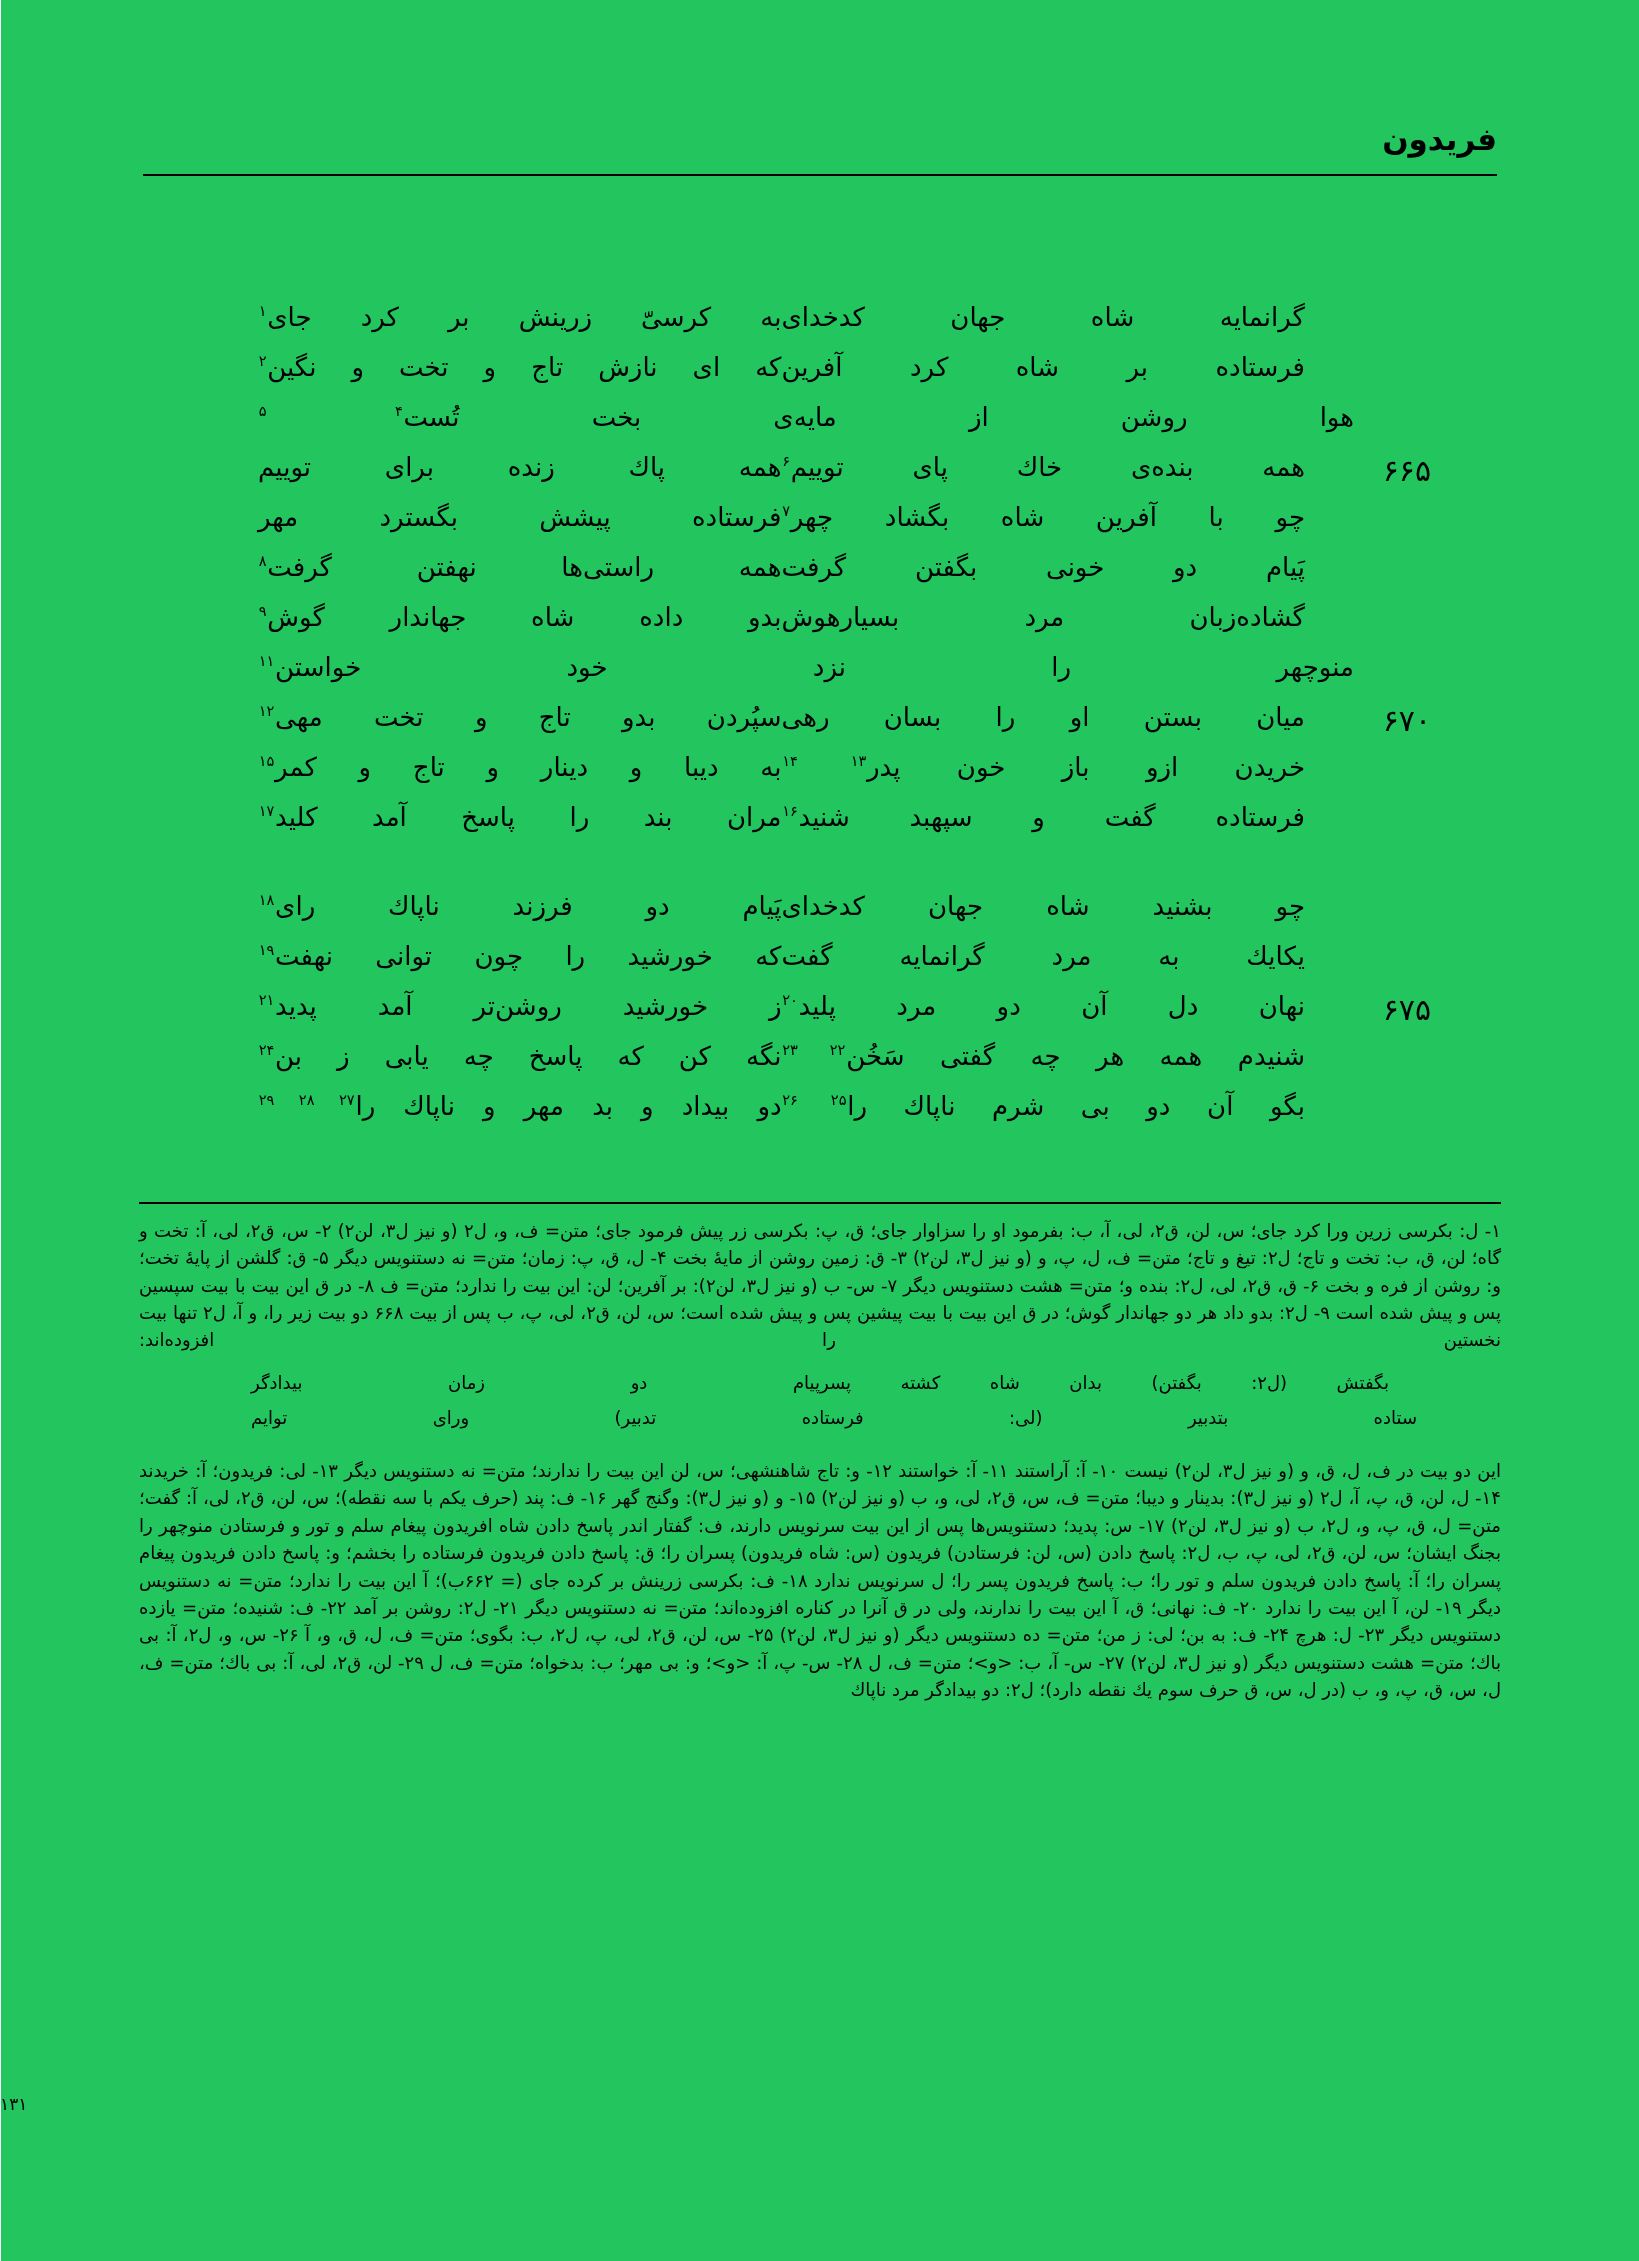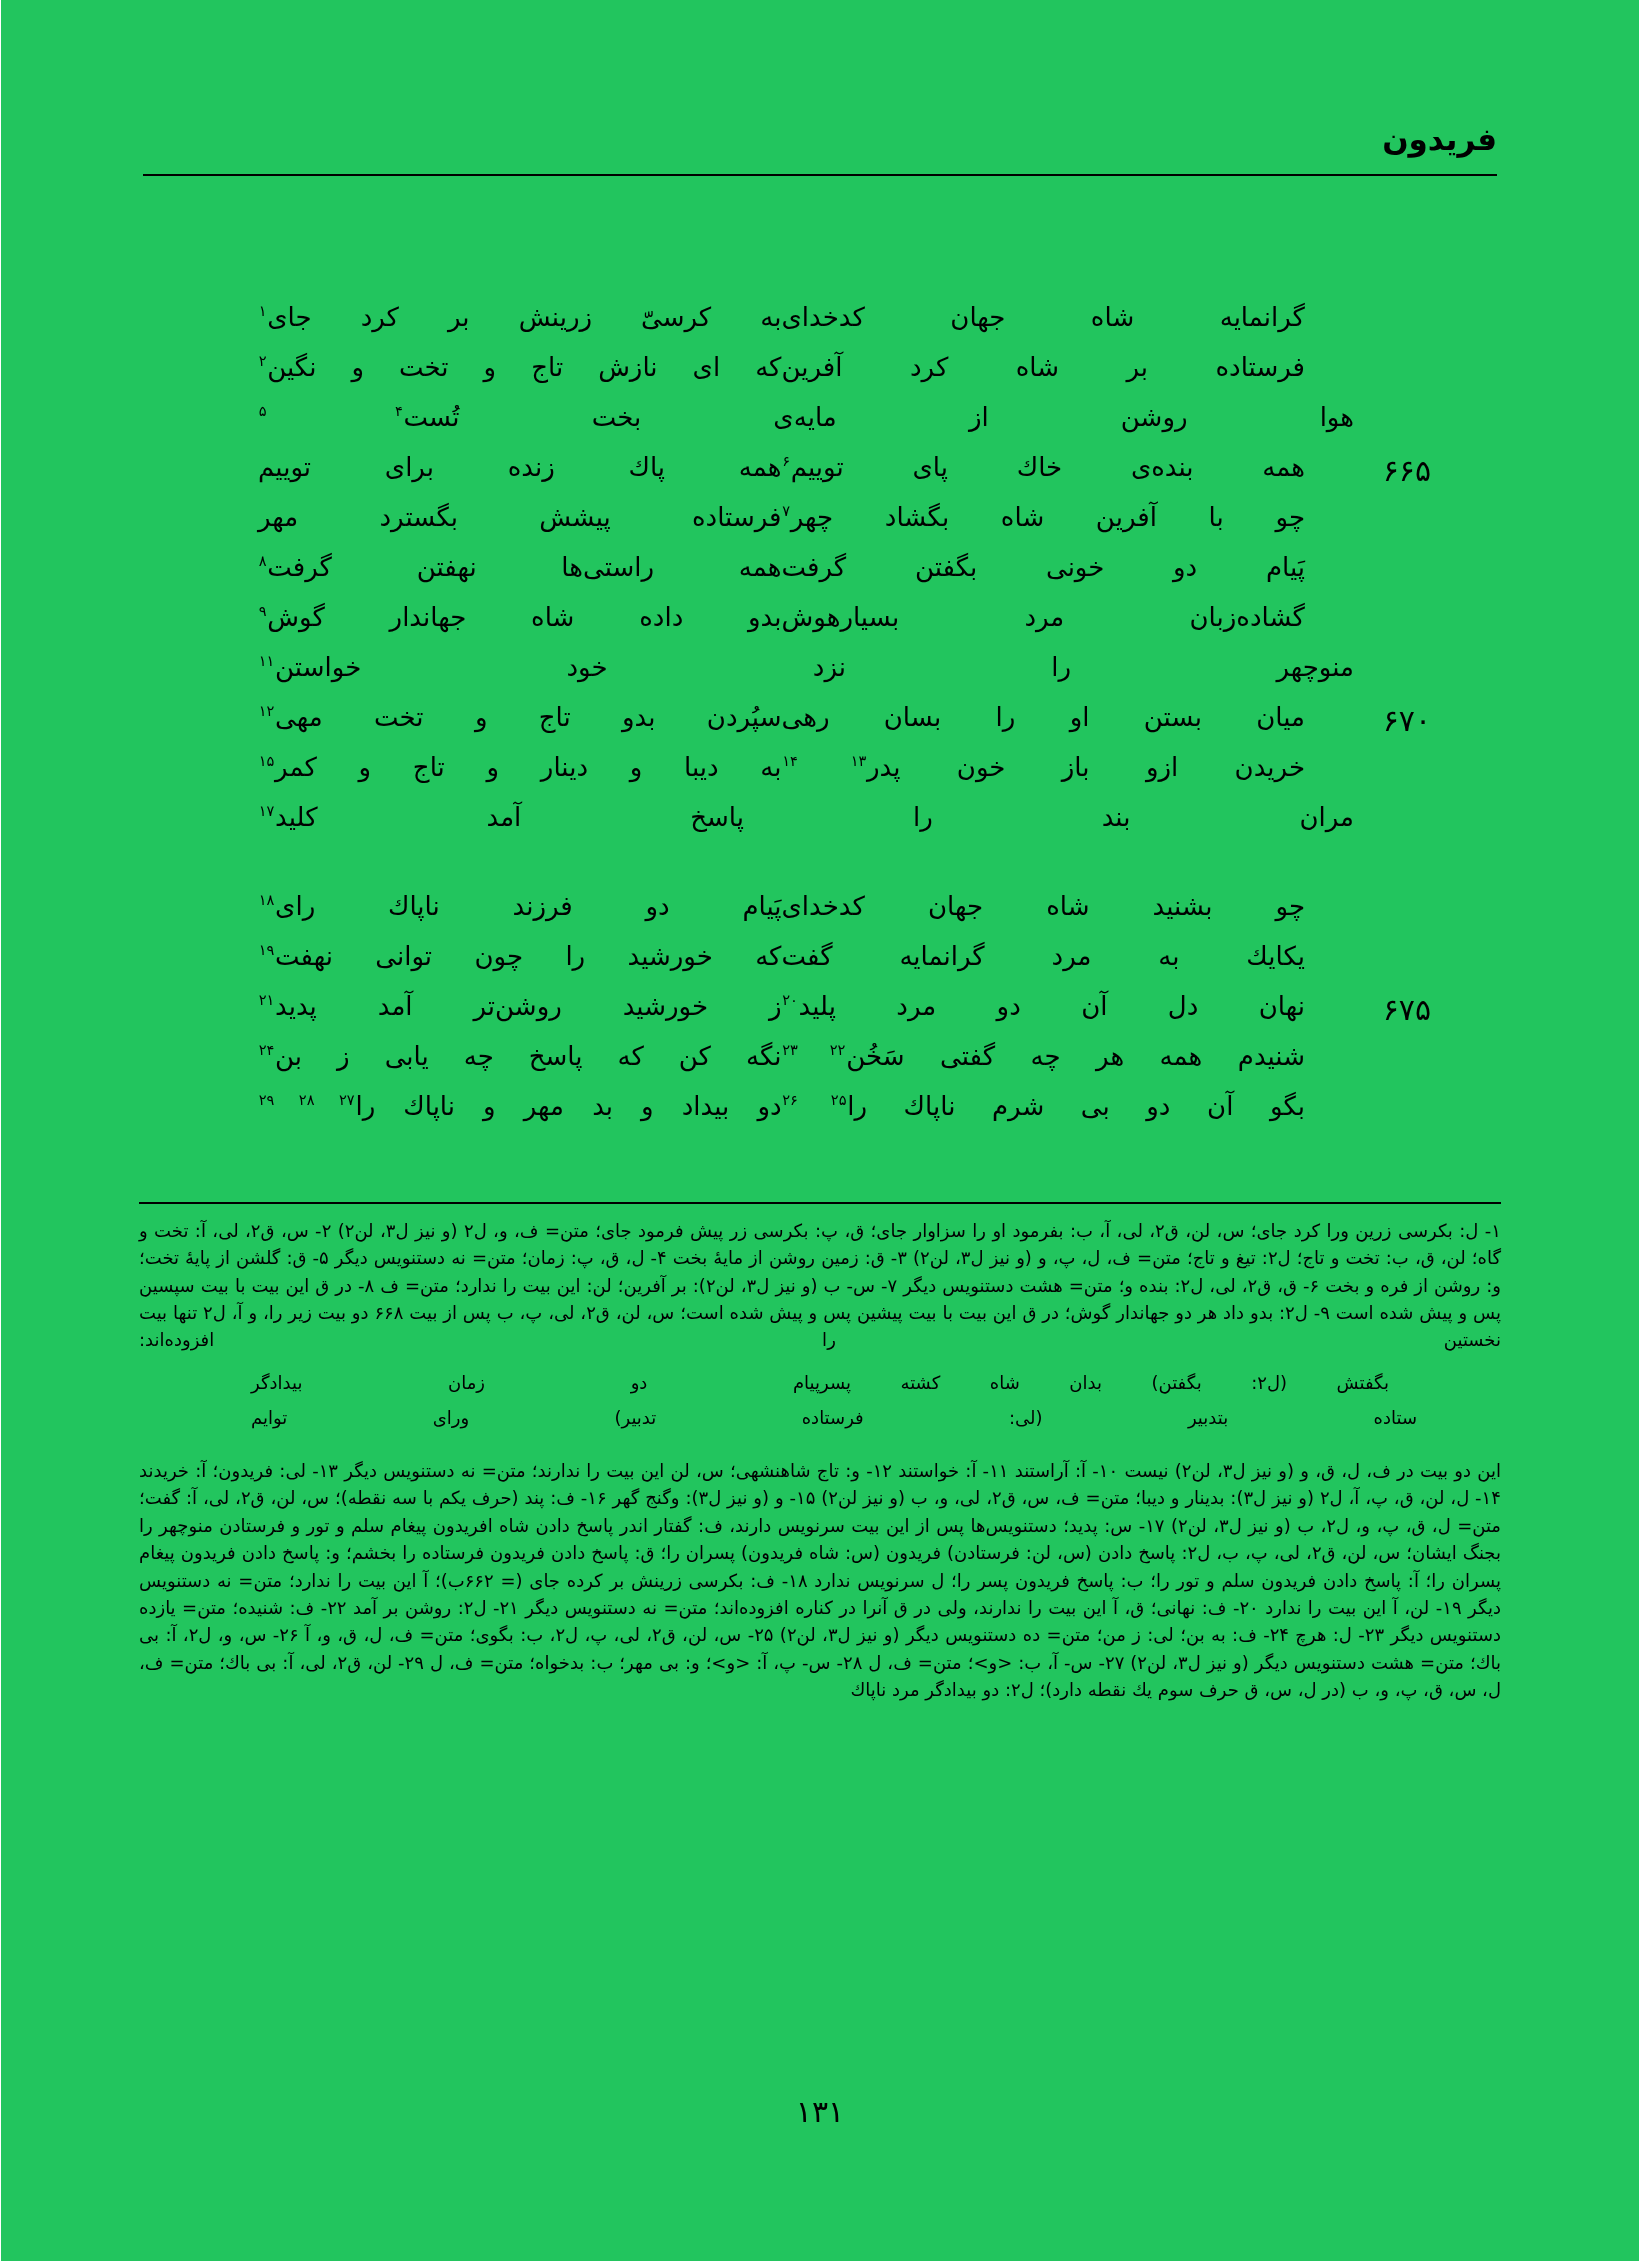--- a/index.html
+++ b/index.html
@@ -129,22 +129,22 @@
   }
   .inserted .ihemi.left{ padding-left:28px; }
   .inserted .ihemi.right{ padding-right:28px; }
 
   
   .folio{
     position:absolute;
     top:2094px;
     left:0;
     right:0;
-    text-align:center;
-    font-size:30px;
+    text-align:left;
+    font-size:17px;
     letter-spacing:1.4px;
   }
 </style>
 </head>
 <body>
 
 <div class="page">
 
   <div class="runhead">
     <div class="title">فریدون</div>
@@ -195,20 +195,21 @@
         <div class="hemi second">میان بستن او را بسان رهی</div>
         <div class="hemi first">سپُردن بدو تاج و تخت مهی<sup class="note">۱۲</sup></div>
       </div>
       <div class="couplet">
         <div class="vnum"></div>
         <div class="hemi second">خریدن ازو باز خون پدر<sup class="note">۱۳  ۱۴</sup></div>
         <div class="hemi first">به دیبا و دینار و تاج و کمر<sup class="note">۱۵</sup></div>
       </div>
       <div class="couplet">
         <div class="vnum"></div>
+        <div class="hemi second">فرستاده گفت و سپهبد شنید<sup class="note">۱۶</sup></div>
         <div class="hemi first">مران بند را پاسخ آمد کلید<sup class="note">۱۷</sup></div>
       </div>
       <div class="couplet gap">
         <div class="vnum"></div>
         <div class="hemi second">چو بشنید شاه جهان کدخدای</div>
         <div class="hemi first">پَیام دو فرزند ناپاك رای<sup class="note">۱۸</sup></div>
       </div>
       <div class="couplet">
         <div class="vnum"></div>
         <div class="hemi second">یکایك به مرد گرانمایه گفت</div>

